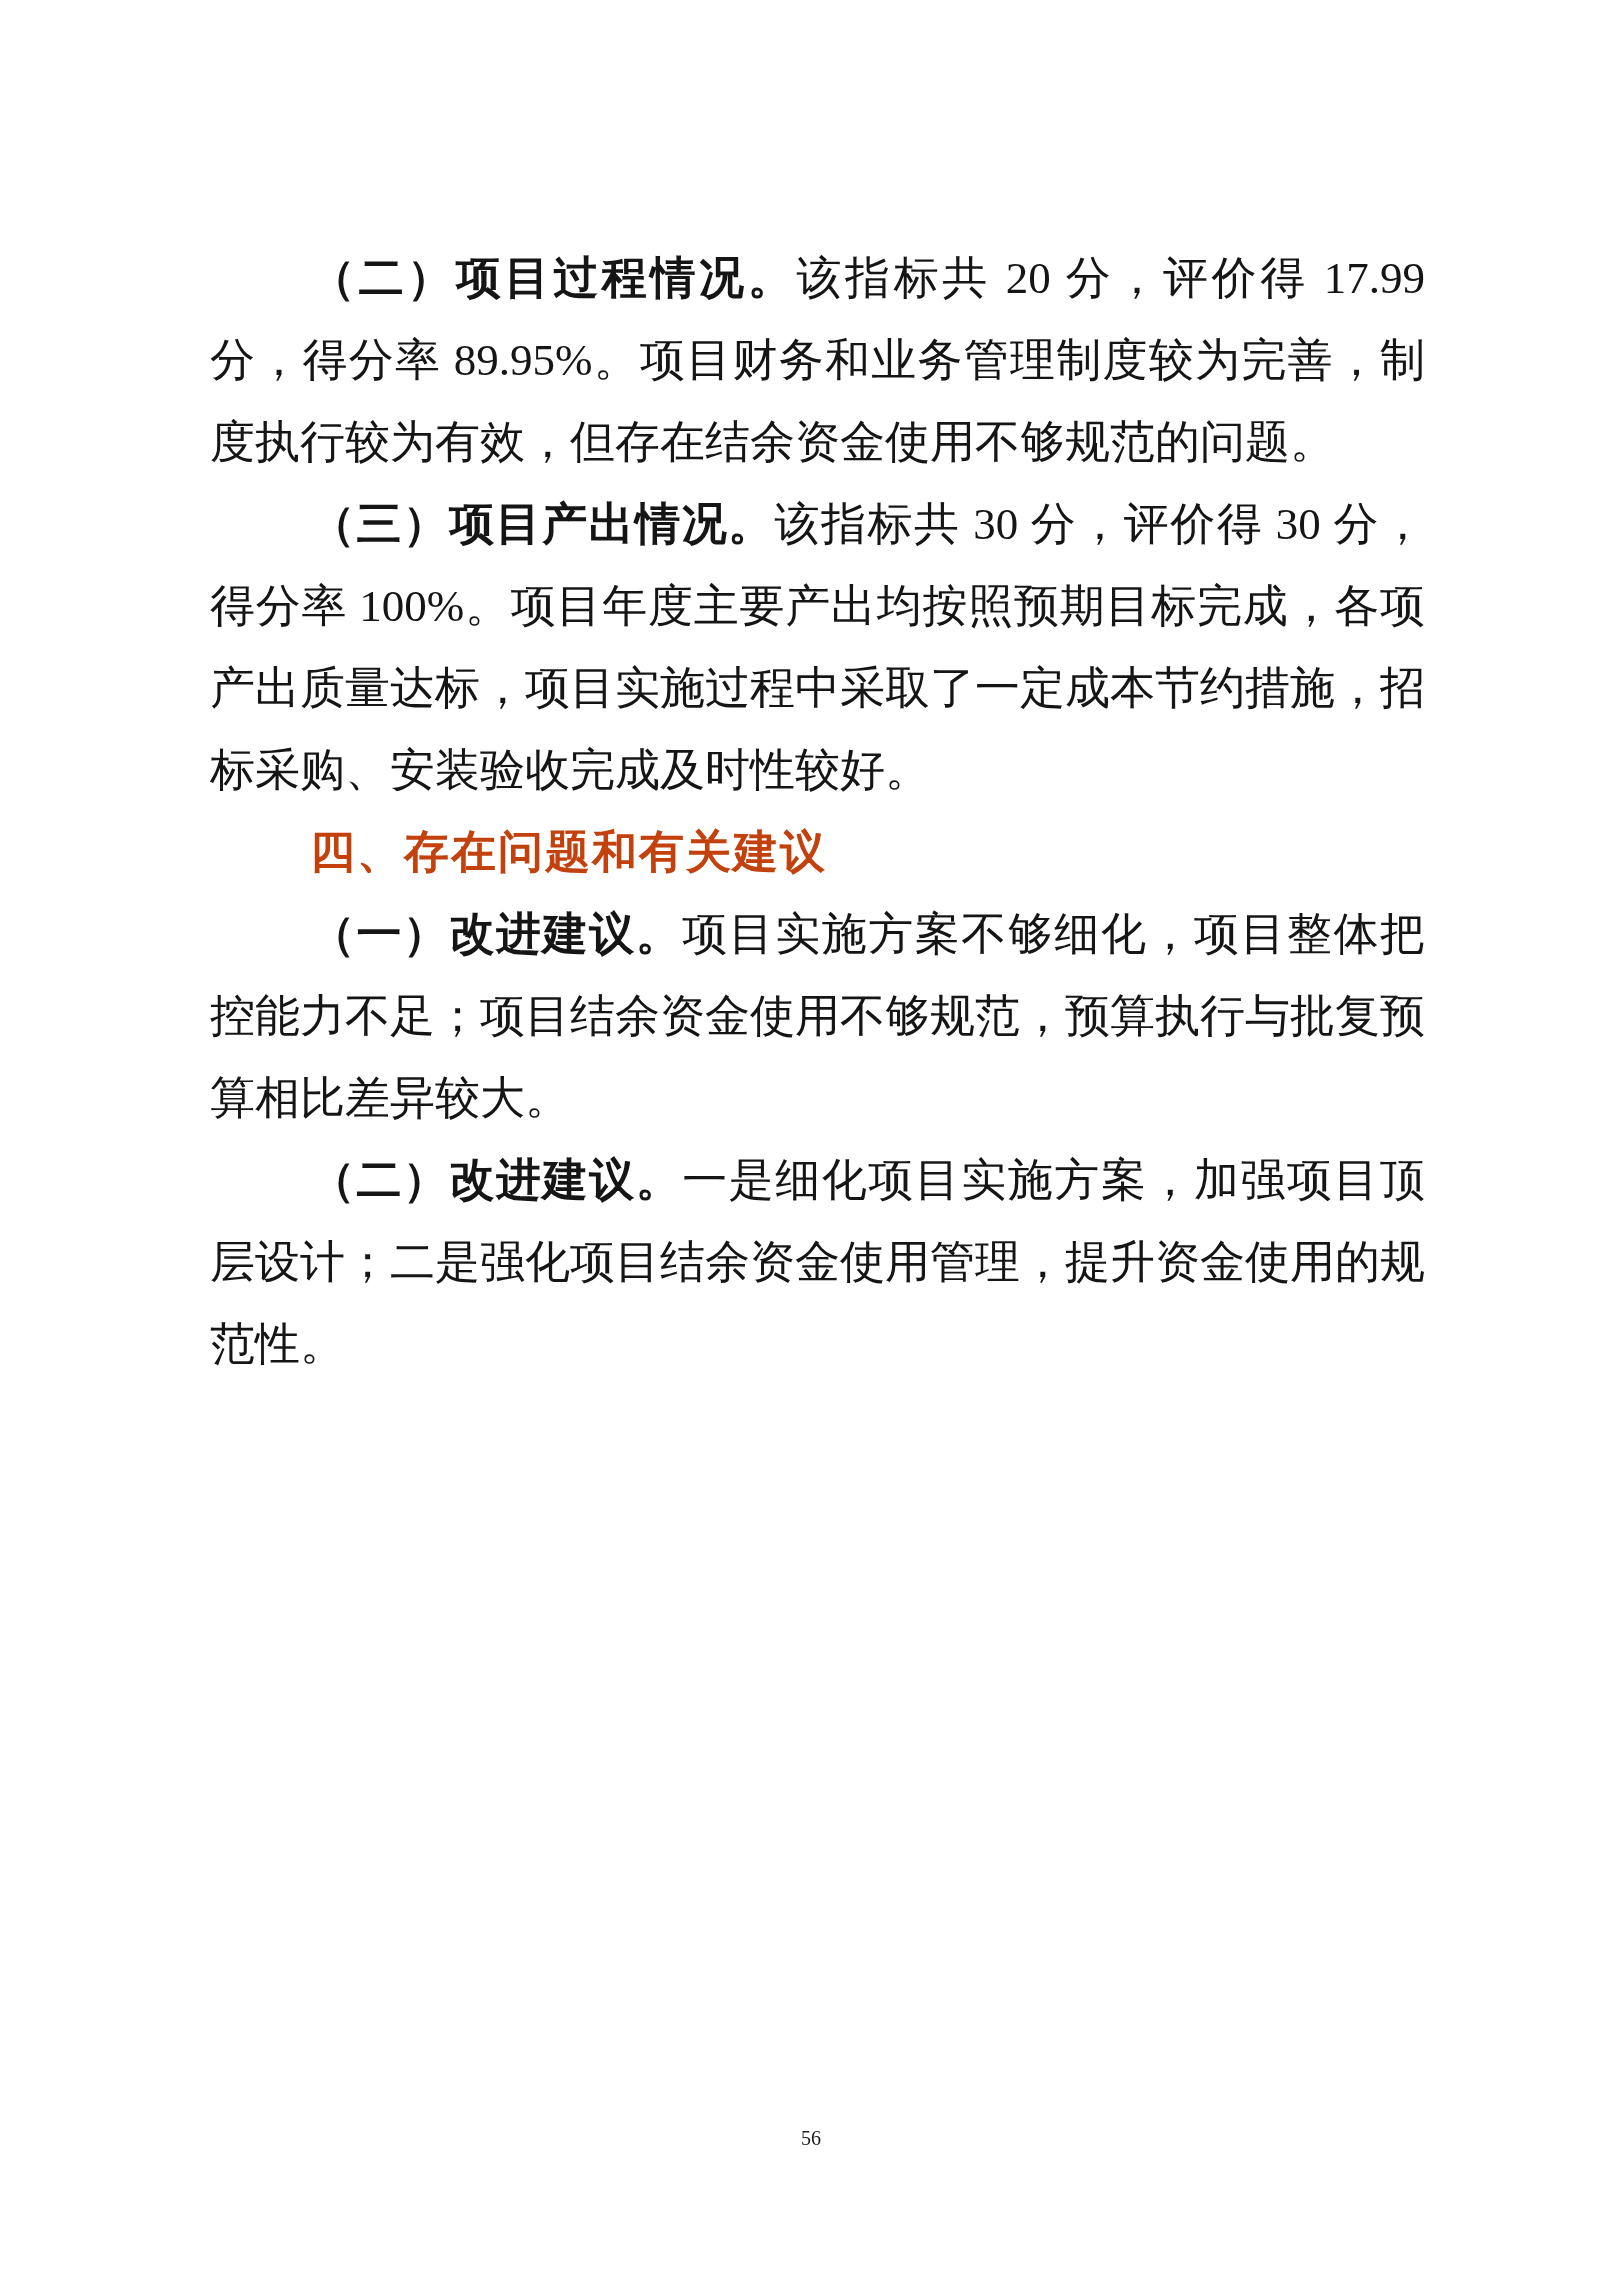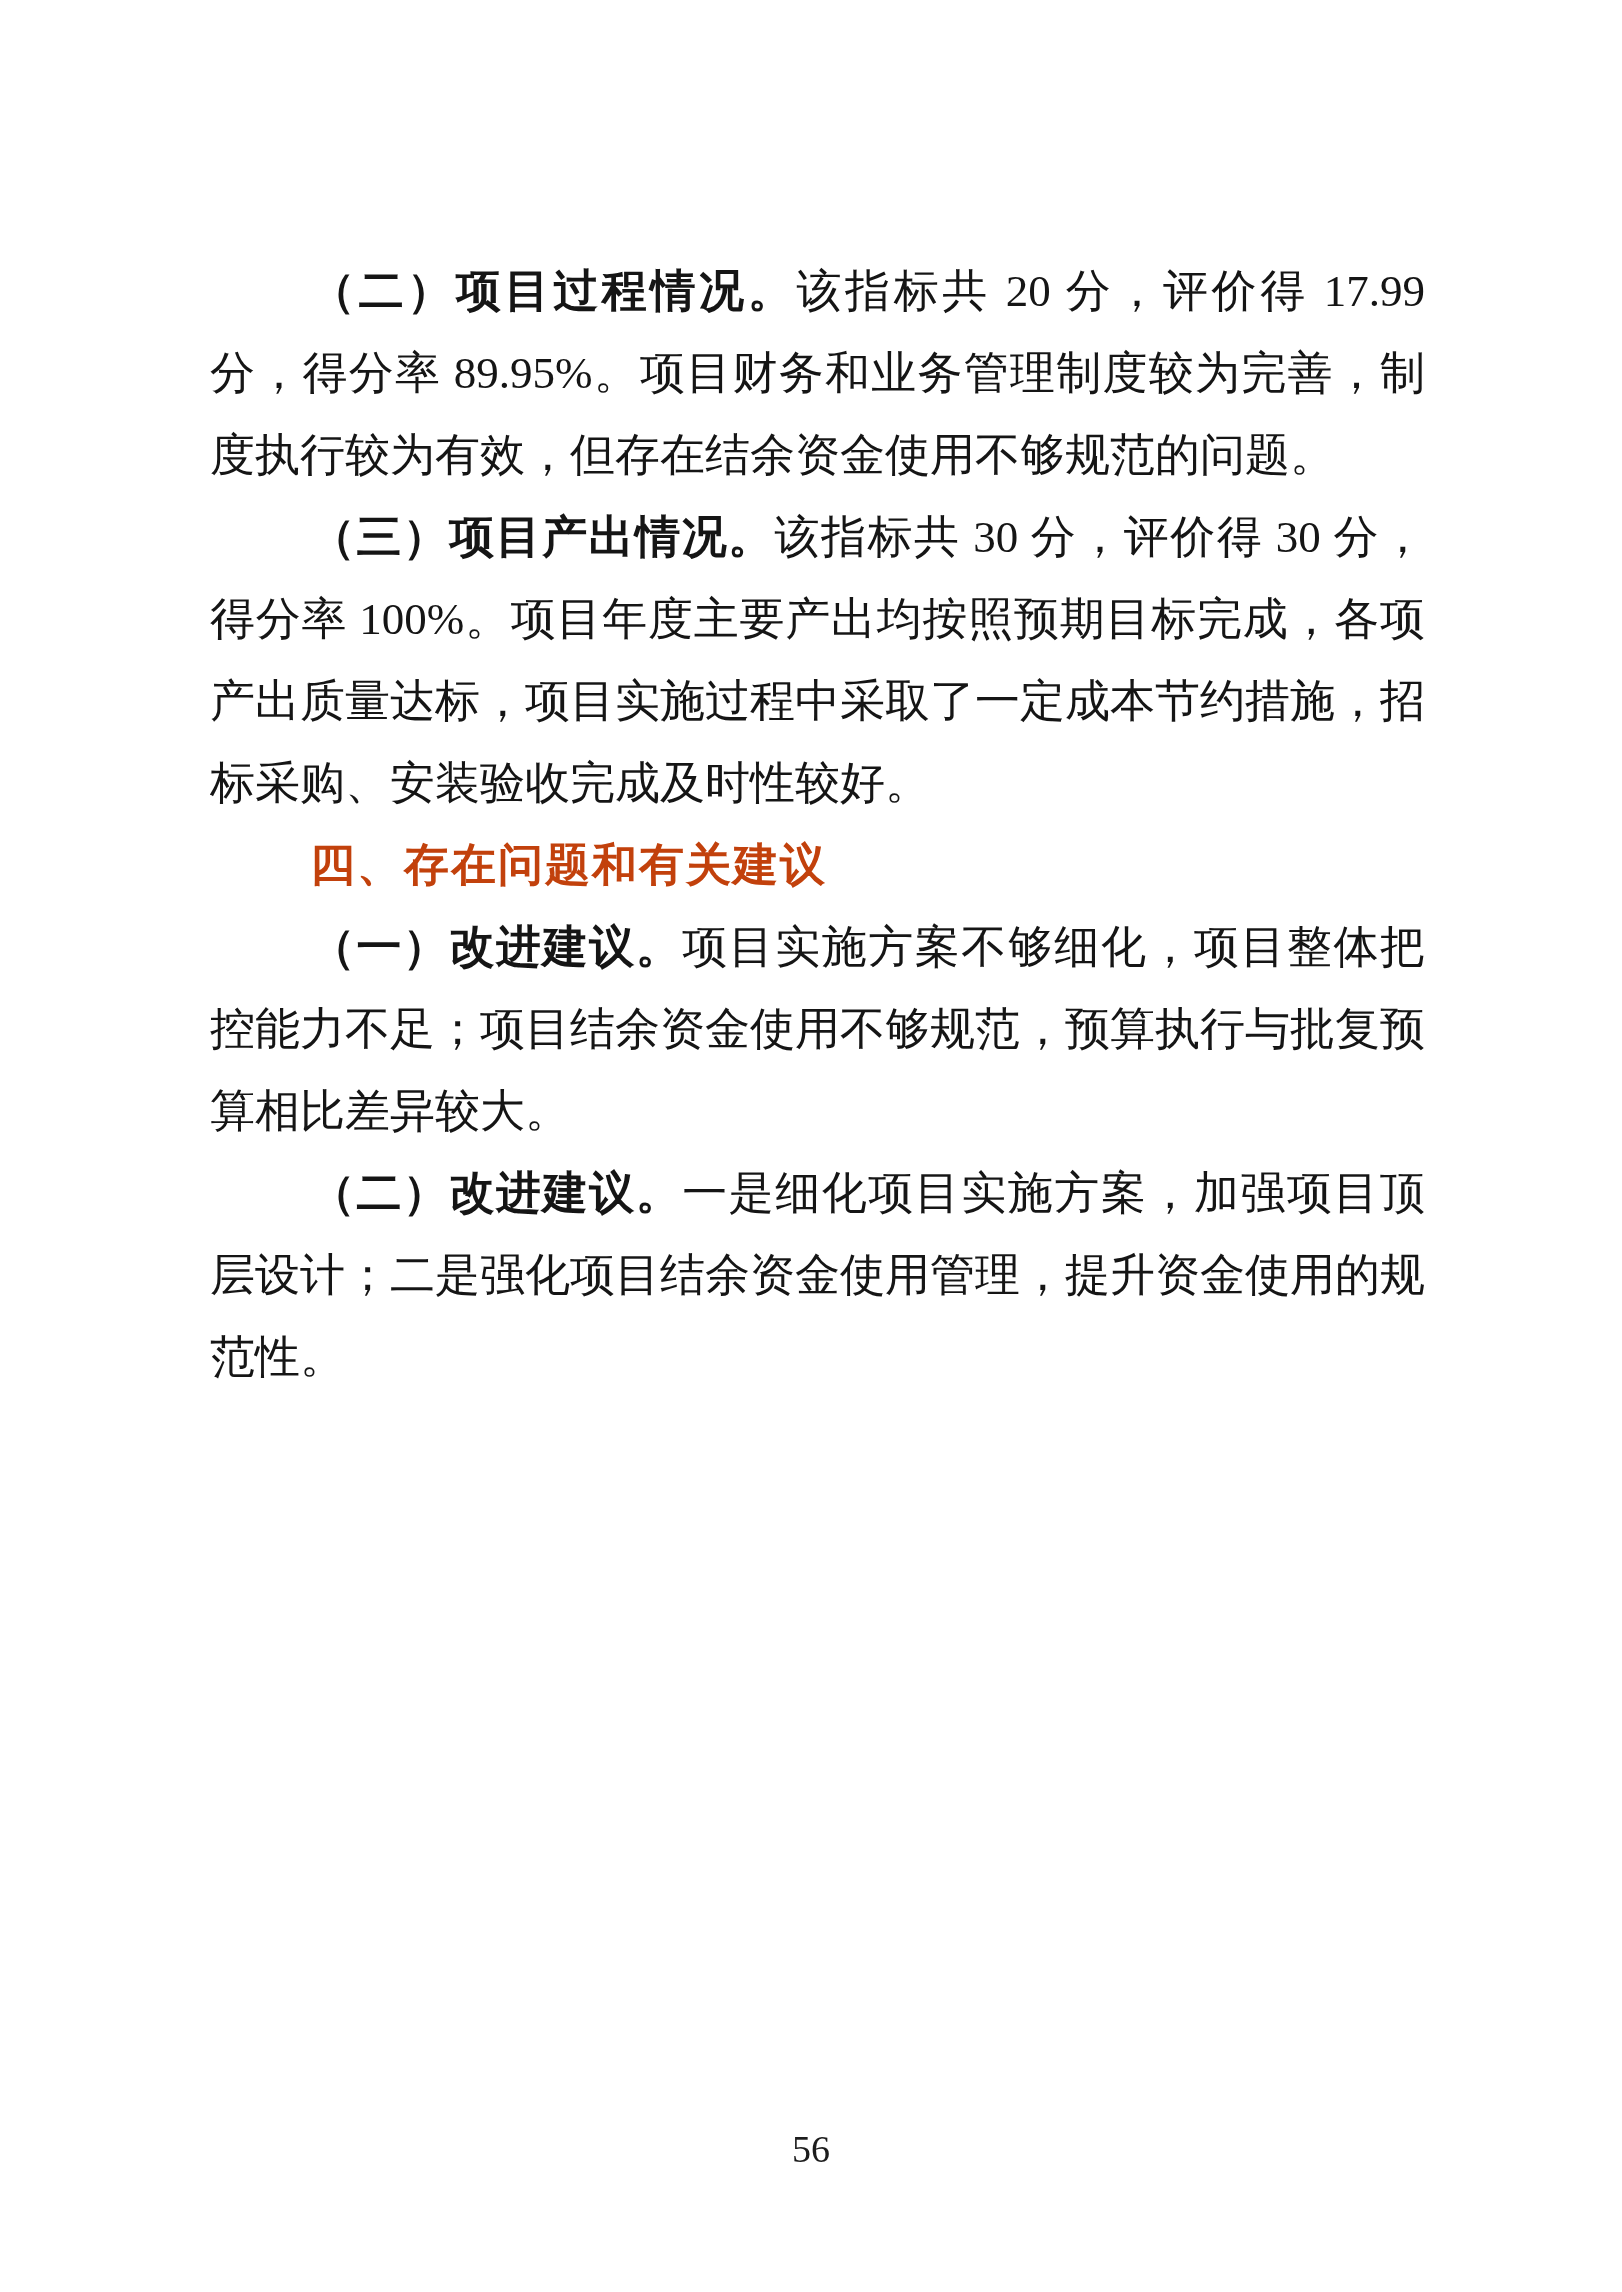--- a/index.html
+++ b/index.html
@@ -15,21 +15,21 @@
     position: relative;
     width: 1622px;
     height: 2293px;
     background: #ffffff;
     overflow: hidden;
     color: #151515;
   }
   .content {
     position: absolute;
     left: 210px;
-    top: 250px;
+    top: 237px;
     width: 1215px;
   }
   .para {
     margin: 0;
     font-family: "Liberation Serif", "DejaVu Serif", serif;
     font-size: 45px;
     line-height: 82px;
     text-align: justify;
     text-indent: 100px;
     color: #151515;
@@ -45,21 +45,21 @@
     letter-spacing: 2px;
     color: #c2410c;
   }
   .page-number {
     position: absolute;
     top: 2127px;
     left: 0;
     width: 1622px;
     text-align: center;
     font-family: "Liberation Serif", "DejaVu Serif", serif;
-    font-size: 38px;
+    font-size: 20px;
     color: #1c1c1c;
   }
 </style>
 </head>
 <body>
 
 <div class="page">
   <div class="content">
 
     <p class="para"><span class="lead">（二）项目过程情况。</span><span>该指标共 20 分，评价得 17.99 分，得分率 89.95%。项目财务和业务管理制度较为完善，制度执行较为有效，但存在结余资金使用不够规范的问题。</span></p>

